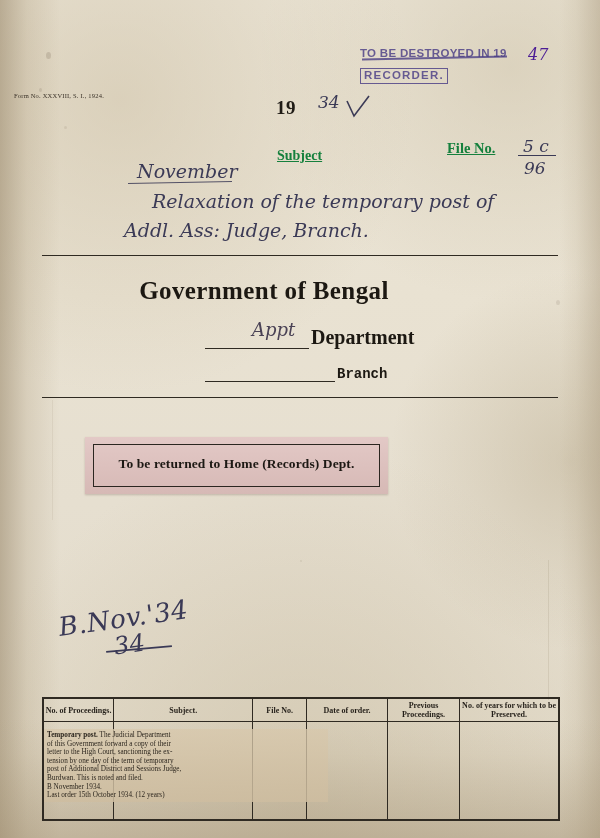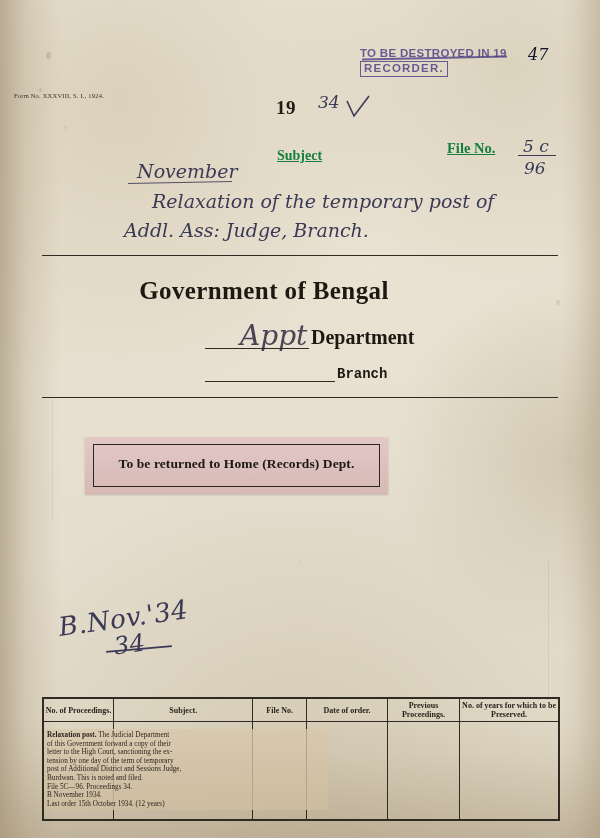--- a/index.html
+++ b/index.html
@@ -103,21 +103,21 @@
     font-size: 11.5px;
     letter-spacing: 0.3px;
     line-height: 13px;
     opacity: 0.82;
   }
   #destroy-stamp .line1 { white-space: nowrap; }
   #destroy-stamp .line2 {
     display: inline-block;
     border: 1.4px solid #4b3e86;
     padding: 0px 3px 1px 3px;
-    margin-top: 1px;
+    margin-top: 8px;
     letter-spacing: 1.2px;
   }
   #stamp-strike {
     position: absolute;
     left: 362px;
     top: 57px;
     width: 145px;
     height: 1.6px;
     background: #4b3e86;
     opacity: 0.8;
@@ -285,25 +285,25 @@
     left: 523px; top: 136px;
     font-size: 17px;
   }
   #file-hand2 {
     left: 524px; top: 158px;
     font-size: 17px;
   }
   #stamp-year-hand {
     left: 528px; top: 45px;
     font-size: 16px;
-    color: #0f172a;
+    color: #4c1d95;
   }
   #dept-hand {
-    left: 240px; top: 319px;
-    font-size: 28px;
+    left: 252px; top: 319px;
+    font-size: 18px;
     color: #4a4255;
   }
   #file-underline {
     position: absolute;
     left: 518px; top: 155px;
     width: 38px; height: 1px;
     background: #3b3a56;
   }
 </style>
 </head>
@@ -391,26 +391,25 @@
           <td></td>
           <td></td>
           <td></td>
         </tr>
       </tbody>
     </table>
   </div>
 
   <div id="typed-note">
     <div class="note-line">
-      <b>Relaxation post.</b>
+      <b>Temporary post.</b>
       <span>The Judicial Department</span>
     </div>
     <div class="note-line">of this Government forward a copy of their</div>
     <div class="note-line">letter to the High Court, sanctioning the ex-</div>
     <div class="note-line">tension by one day of the term of temporary</div>
     <div class="note-line">post of Additional District and Sessions Judge,</div>
     <div class="note-line">Burdwan.  This is noted and filed.</div>
-    <div class="note-line">File 5C—96.  Proceedings 34.</div>
     <div class="note-line">B November 1934.</div>
     <div class="note-line">Last order 15th October 1934.   (12 years)</div>
   </div>
 
 </div>
 
 </body></html>

